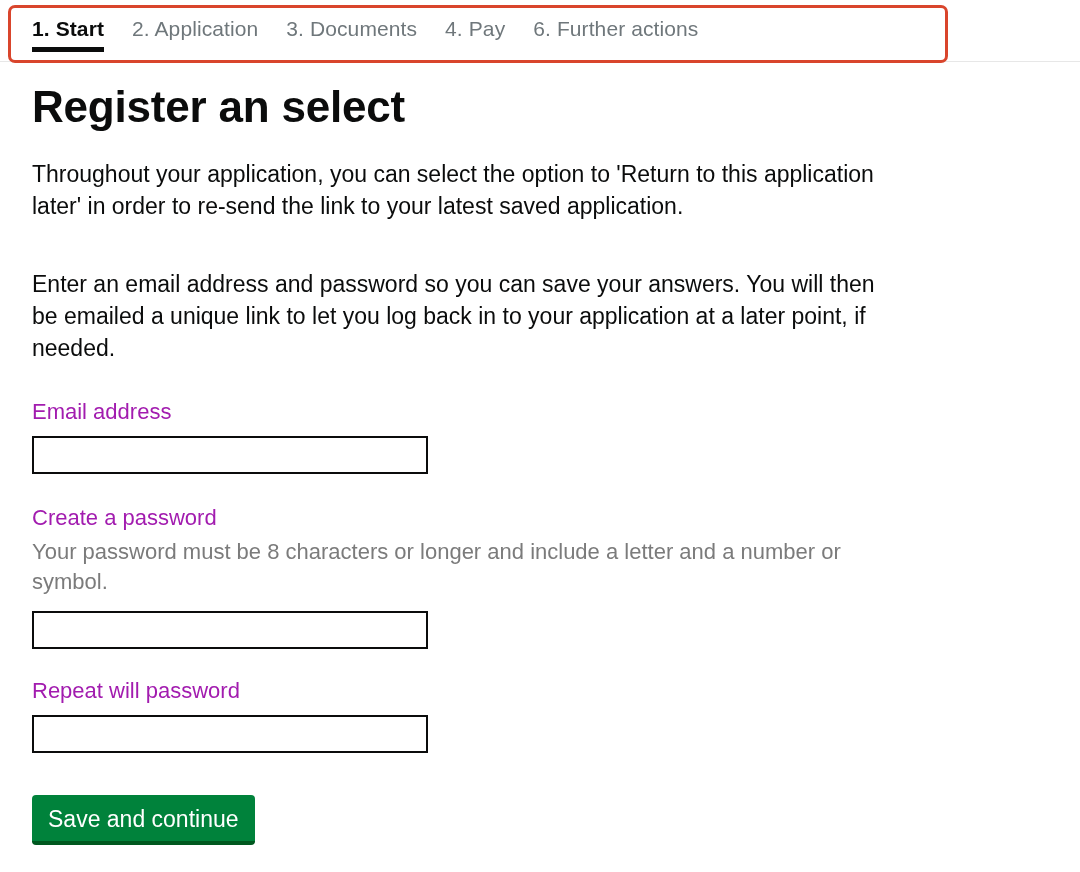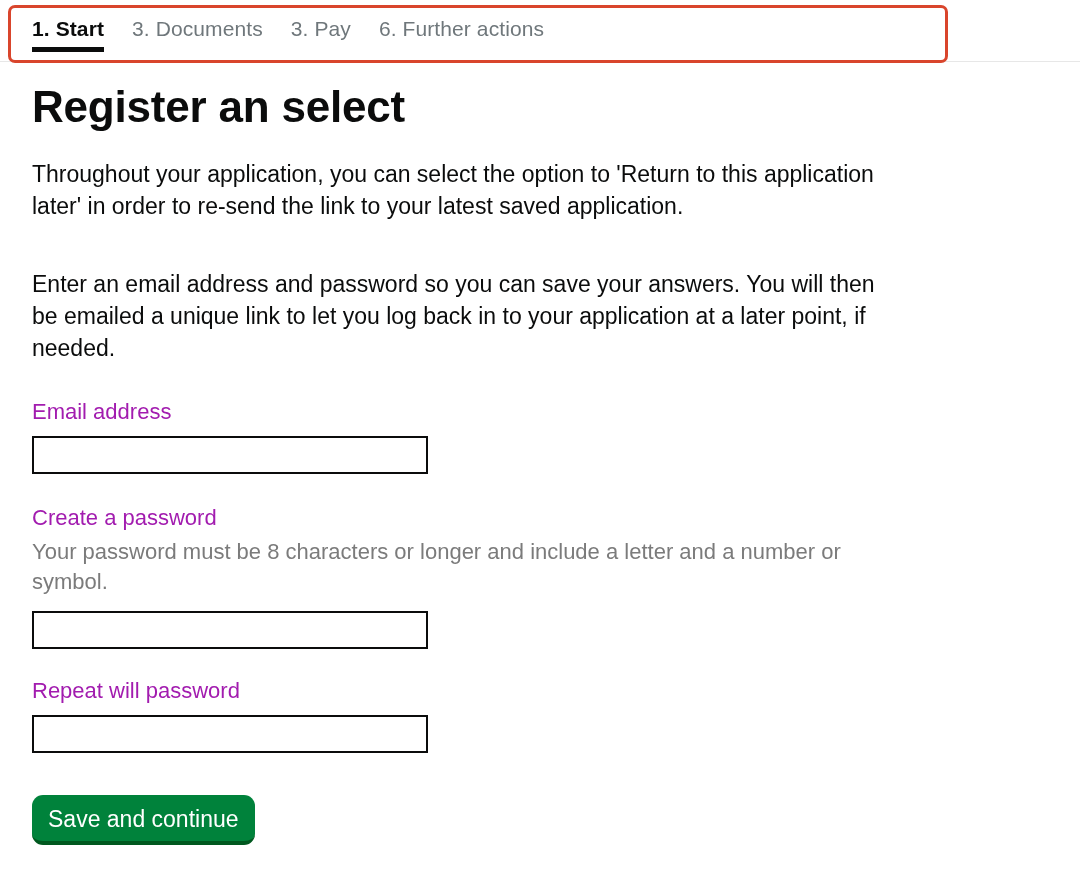--- a/index.html
+++ b/index.html
@@ -138,38 +138,41 @@
     display: inline-block;
     background: #00823b;
     color: #ffffff;
     font-size: 23px;
     line-height: 24px;
     font-family: "Liberation Sans", sans-serif;
     border: none;
     border-bottom: 4px solid #00581f;
     padding: 12px 16px 10px 16px;
     cursor: pointer;
-    border-radius: 11px;
+    border-radius: 4px;
   }
 </style>
 </head>
 <body>
 
 <div class="nav-wrap">
   <div class="nav-underline"></div>
 
   <div class="nav">
     <div class="nav-item active">
       <span>1. Start</span>
     </div>
     <div class="nav-item">
+      <span>2. Application</span>
+    </div>
+    <div class="nav-item">
       <span>3. Documents</span>
     </div>
     <div class="nav-item">
-      <span>3. Pay</span>
+      <span>4. Pay</span>
     </div>
     <div class="nav-item">
       <span>6. Further actions</span>
     </div>
   </div>
 
   <div class="nav-highlight"></div>
 </div>
 
 <div class="main">

